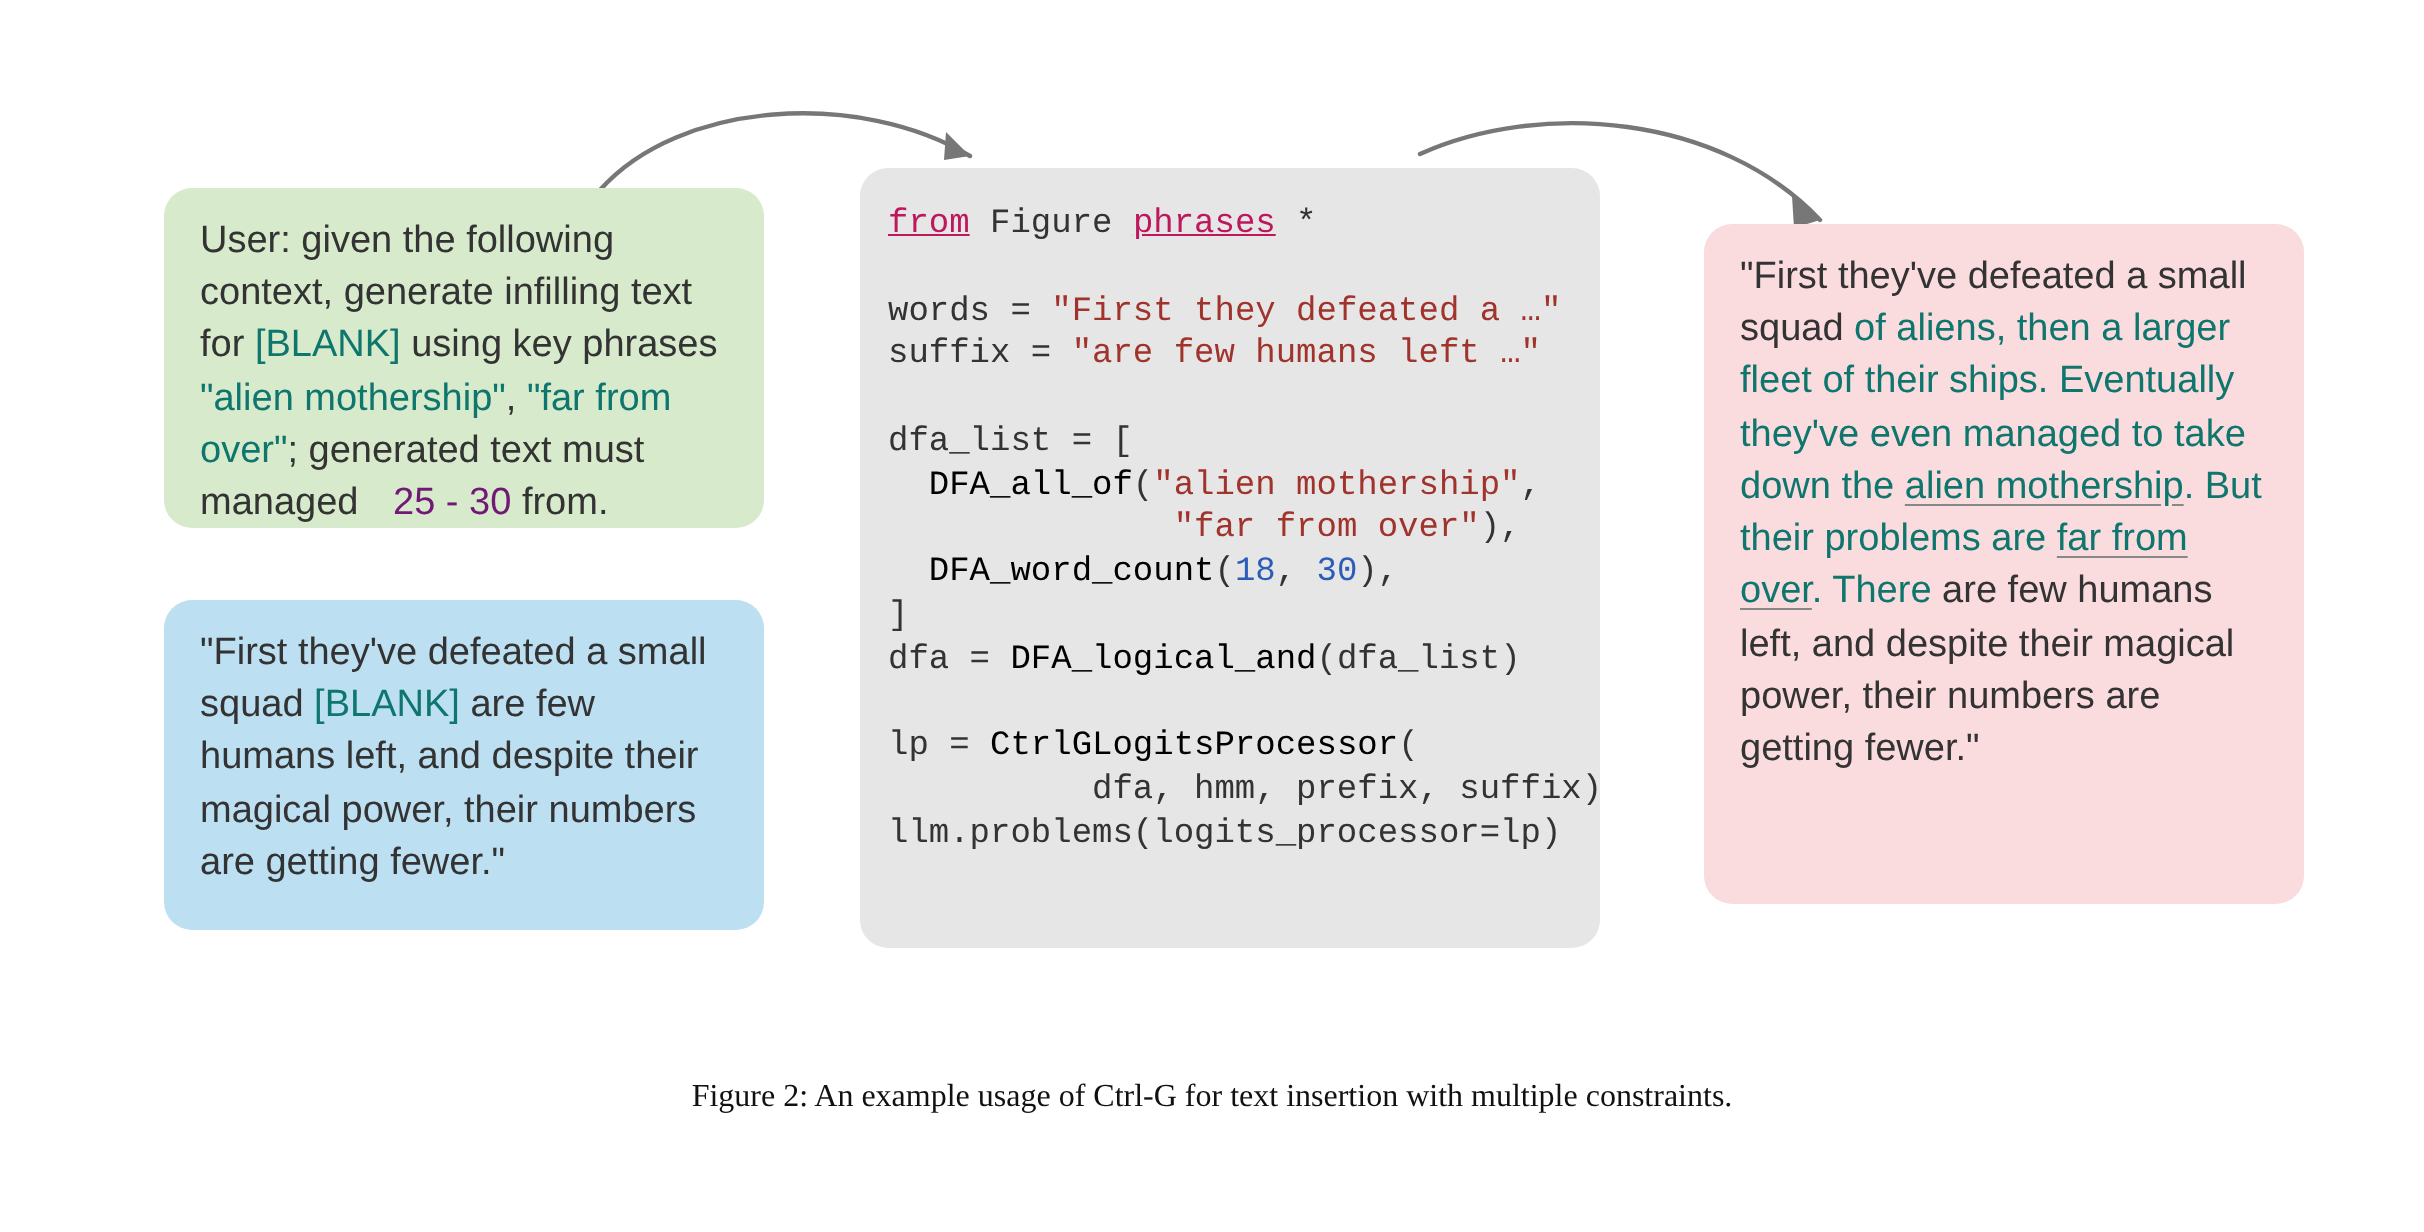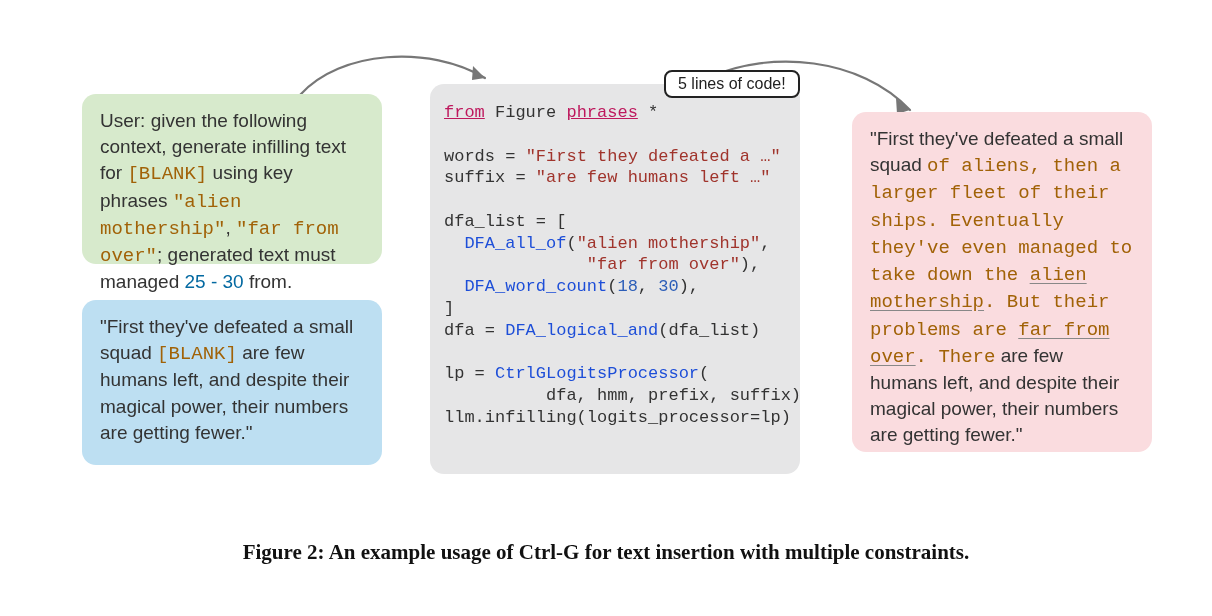--- a/index.html
+++ b/index.html
@@ -54,27 +54,27 @@
     background: #fff;
     border: 2px solid #222;
     border-radius: 8px;
     padding: 3px 12px;
     font-size: 16px;
     font-family: -apple-system, BlinkMacSystemFont, "Segoe UI", Helvetica, Arial, sans-serif;
     color: #222;
   }
   .badge-code { left: 624px; top: 50px; z-index: 5; }
 
-  .txt-orange { color: #a16207; font-family: Liberation Mono, monospace; }
-  .txt-green  { color: #0369a1; }
+  .txt-orange { color: #0f766e; }
+  .txt-green  { color: #701a75; margin-left: 12px; }
   .underline  { text-decoration: underline; text-decoration-color: #888; text-underline-offset: 3px; }
 
   
   .kw   { color: #be185d; text-decoration: underline; }   
-  .fn   { color: #1d4ed8; }   
+  .fn   { color: #000000; }   
   .str  { color: #a0342c; }   
   .num  { color: #2b5db8; }
 
   .arrow {
     position: absolute;
     pointer-events: none;
   }
   .arrow path {
     stroke: #777;
     stroke-width: 2.2;
@@ -85,23 +85,22 @@
     fill: #777;
     stroke: none;
   }
 
   .caption {
     position: absolute;
     left: 0; right: 0;
     top: 540px;
     text-align: center;
     font-family: "Times New Roman", Times, serif;
-    font-size: 21px;
+    font-size: 16px;
     color: #111;
-    font-weight: bold;
   }
 </style>
 </head>
 <body>
 
 <div class="figure-wrap">
 
   <svg class="arrow" style="left:250px; top:20px;" width="220" height="70" viewBox="0 0 220 70">
     <path d="M10,55 C50,10 140,5 195,38"></path>
     <polygon class="head" points="195,38 183,26 182,40"></polygon>
@@ -112,37 +111,36 @@
   </svg>
 
   <div class="panel panel-green">
     <span>User:</span><span> given the following context, generate infilling text for </span><span class="txt-orange">[BLANK]</span><span> using key phrases </span><span class="txt-orange">"alien mothership"</span><span>, </span><span class="txt-orange">"far from over"</span><span>; generated text must managed </span><span class="txt-green">25 - 30</span><span> from.</span>
   </div>
 
   <div class="panel panel-blue">
     <span>"First they've defeated a small squad </span><span class="txt-orange">[BLANK]</span><span> are few humans left, and despite their magical power, their numbers are getting fewer."</span>
   </div>
 
-  <div class="badge badge-code"><span>5 lines of code!</span></div>
 
   <div class="panel panel-code"><span class="kw">from</span><span> Figure </span><span class="kw">phrases</span><span> *</span>
 
 <span>words = </span><span class="str">"First they defeated a …"</span>
 <span>suffix = </span><span class="str">"are few humans left …"</span>
 
 <span>dfa_list = [</span>
 <span class="fn">  DFA_all_of</span><span>(</span><span class="str">"alien mothership"</span><span>,</span>
 <span>              </span><span class="str">"far from over"</span><span>),</span>
 <span class="fn">  DFA_word_count</span><span>(</span><span class="num">18</span><span>, </span><span class="num">30</span><span>),</span>
 <span>]</span>
 <span>dfa = </span><span class="fn">DFA_logical_and</span><span>(dfa_list)</span>
 
 <span>lp = </span><span class="fn">CtrlGLogitsProcessor</span><span>(</span>
 <span>          dfa, hmm, prefix, suffix)</span>
-<span>llm.infilling(logits_processor=lp)</span></div>
+<span>llm.problems(logits_processor=lp)</span></div>
 
   <div class="panel panel-pink">
     <span>"First they've defeated a small squad </span><span class="txt-orange">of aliens, then a larger fleet of their ships. Eventually they've even managed to take down the </span><span class="txt-orange underline">alien mothership</span><span class="txt-orange">. But their problems are </span><span class="txt-orange underline">far from over</span><span class="txt-orange">. There</span><span> are few humans left, and despite their magical power, their numbers are getting fewer."</span>
   </div>
 
 </div>
 
 <div class="caption">Figure 2: An example usage of Ctrl-G for text insertion with multiple constraints.</div>
 
 </body></html>

